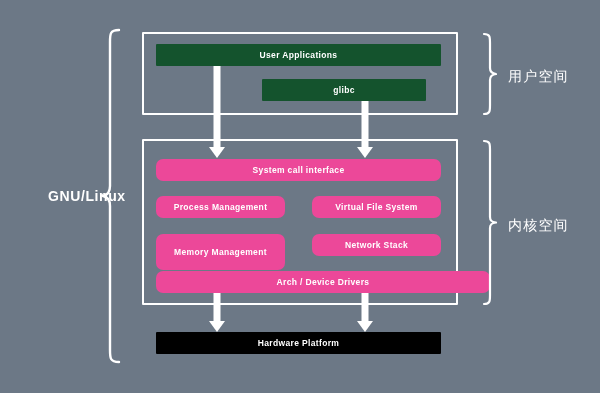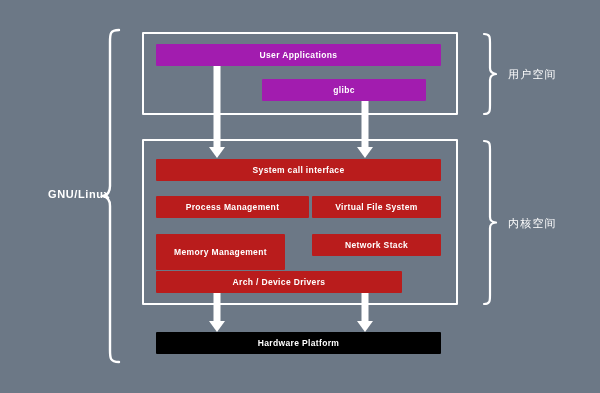--- a/index.html
+++ b/index.html
@@ -39,22 +39,22 @@
     justify-content: center;
     color: #ffffff;
     font-size: 8.5px;
     font-weight: bold;
     letter-spacing: 0.35px;
     border-radius: 1px;
     text-align: center;
     line-height: 1;
     white-space: nowrap;
   }
-  .block.teal  { background: #a21caf; }
-  .block.pink  { background: #b91c1c; }
+  .block.teal  { background: #14532d; }
+  .block.pink  { background: #ec4899; border-radius: 7px; }
   .block.gray  { background: #000000; }
 
   
   .arrow { pointer-events: none; }
   .arrow .stem {
     position: absolute;
     background: #ffffff;
     left: 50%;
     top: 0;
     transform: translateX(-50%);
@@ -73,21 +73,21 @@
   }
 
   
   .brace { position: absolute; }
   .brace svg { display: block; overflow: visible; }
 
   
   .side-label {
     position: absolute;
     color: #ffffff;
-    font-size: 11px;
+    font-size: 14px;
     font-weight: bold;
     letter-spacing: 0.6px;
     white-space: nowrap;
     line-height: 1;
   }
   .side-label.cjk { letter-spacing: 1.2px; font-weight: normal; }
 </style>
 </head>
 <body>
 
@@ -120,29 +120,29 @@
 
   <div class="abs arrow" style="left:354px; top:101px; width:22px; height:57px;">
     <div class="stem" style="height:46px;"></div>
     <div class="head"></div>
   </div>
 
   <div class="abs container-box" style="left:142px; top:139px; width:316px; height:166px;"></div>
 
   <div class="abs block pink" style="left:156px; top:159px; width:285px; height:22px;">System call interface</div>
 
-  <div class="abs block pink" style="left:156px; top:196px; width:153px; height:22px;">Process Management</div>
+  <div class="abs block pink" style="left:156px; top:196px; width:129px; height:22px;">Process Management</div>
 
   <div class="abs block pink" style="left:312px; top:196px; width:129px; height:22px;text-align:center;">Virtual File System</div>
 
   <div class="abs block pink" style="left:156px; top:234px; width:129px; height:36px;">Memory Management</div>
 
   <div class="abs block pink" style="left:312px; top:234px; width:129px; height:22px;text-align:right;">Network Stack</div>
 
-  <div class="abs block pink" style="left:156px; top:271px; width:246px; height:22px;">Arch / Device Drivers</div>
+  <div class="abs block pink" style="left:156px; top:271px; width:334px; height:22px;">Arch / Device Drivers</div>
 
   <div class="brace" style="left:482px; top:139px;">
     <svg width="18" height="167" viewBox="0 0 18 167" fill="none" stroke="#ffffff" stroke-width="2.2" stroke-linecap="round" stroke-linejoin="round">
       <path d="M2 2 C 8 2, 8 5, 8 11 L8 78 C8 82, 10 83, 14 83.5 C10 84, 8 85, 8 89 L8 156 C8 162, 8 165, 2 165"></path>
     </svg>
   </div>
   <div class="side-label cjk" style="left:508px; top:218px;text-align:center;">内核空间</div>
 
   <div class="abs arrow" style="left:206px; top:293px; width:22px; height:39px;">
     <div class="stem" style="height:28px;"></div>

